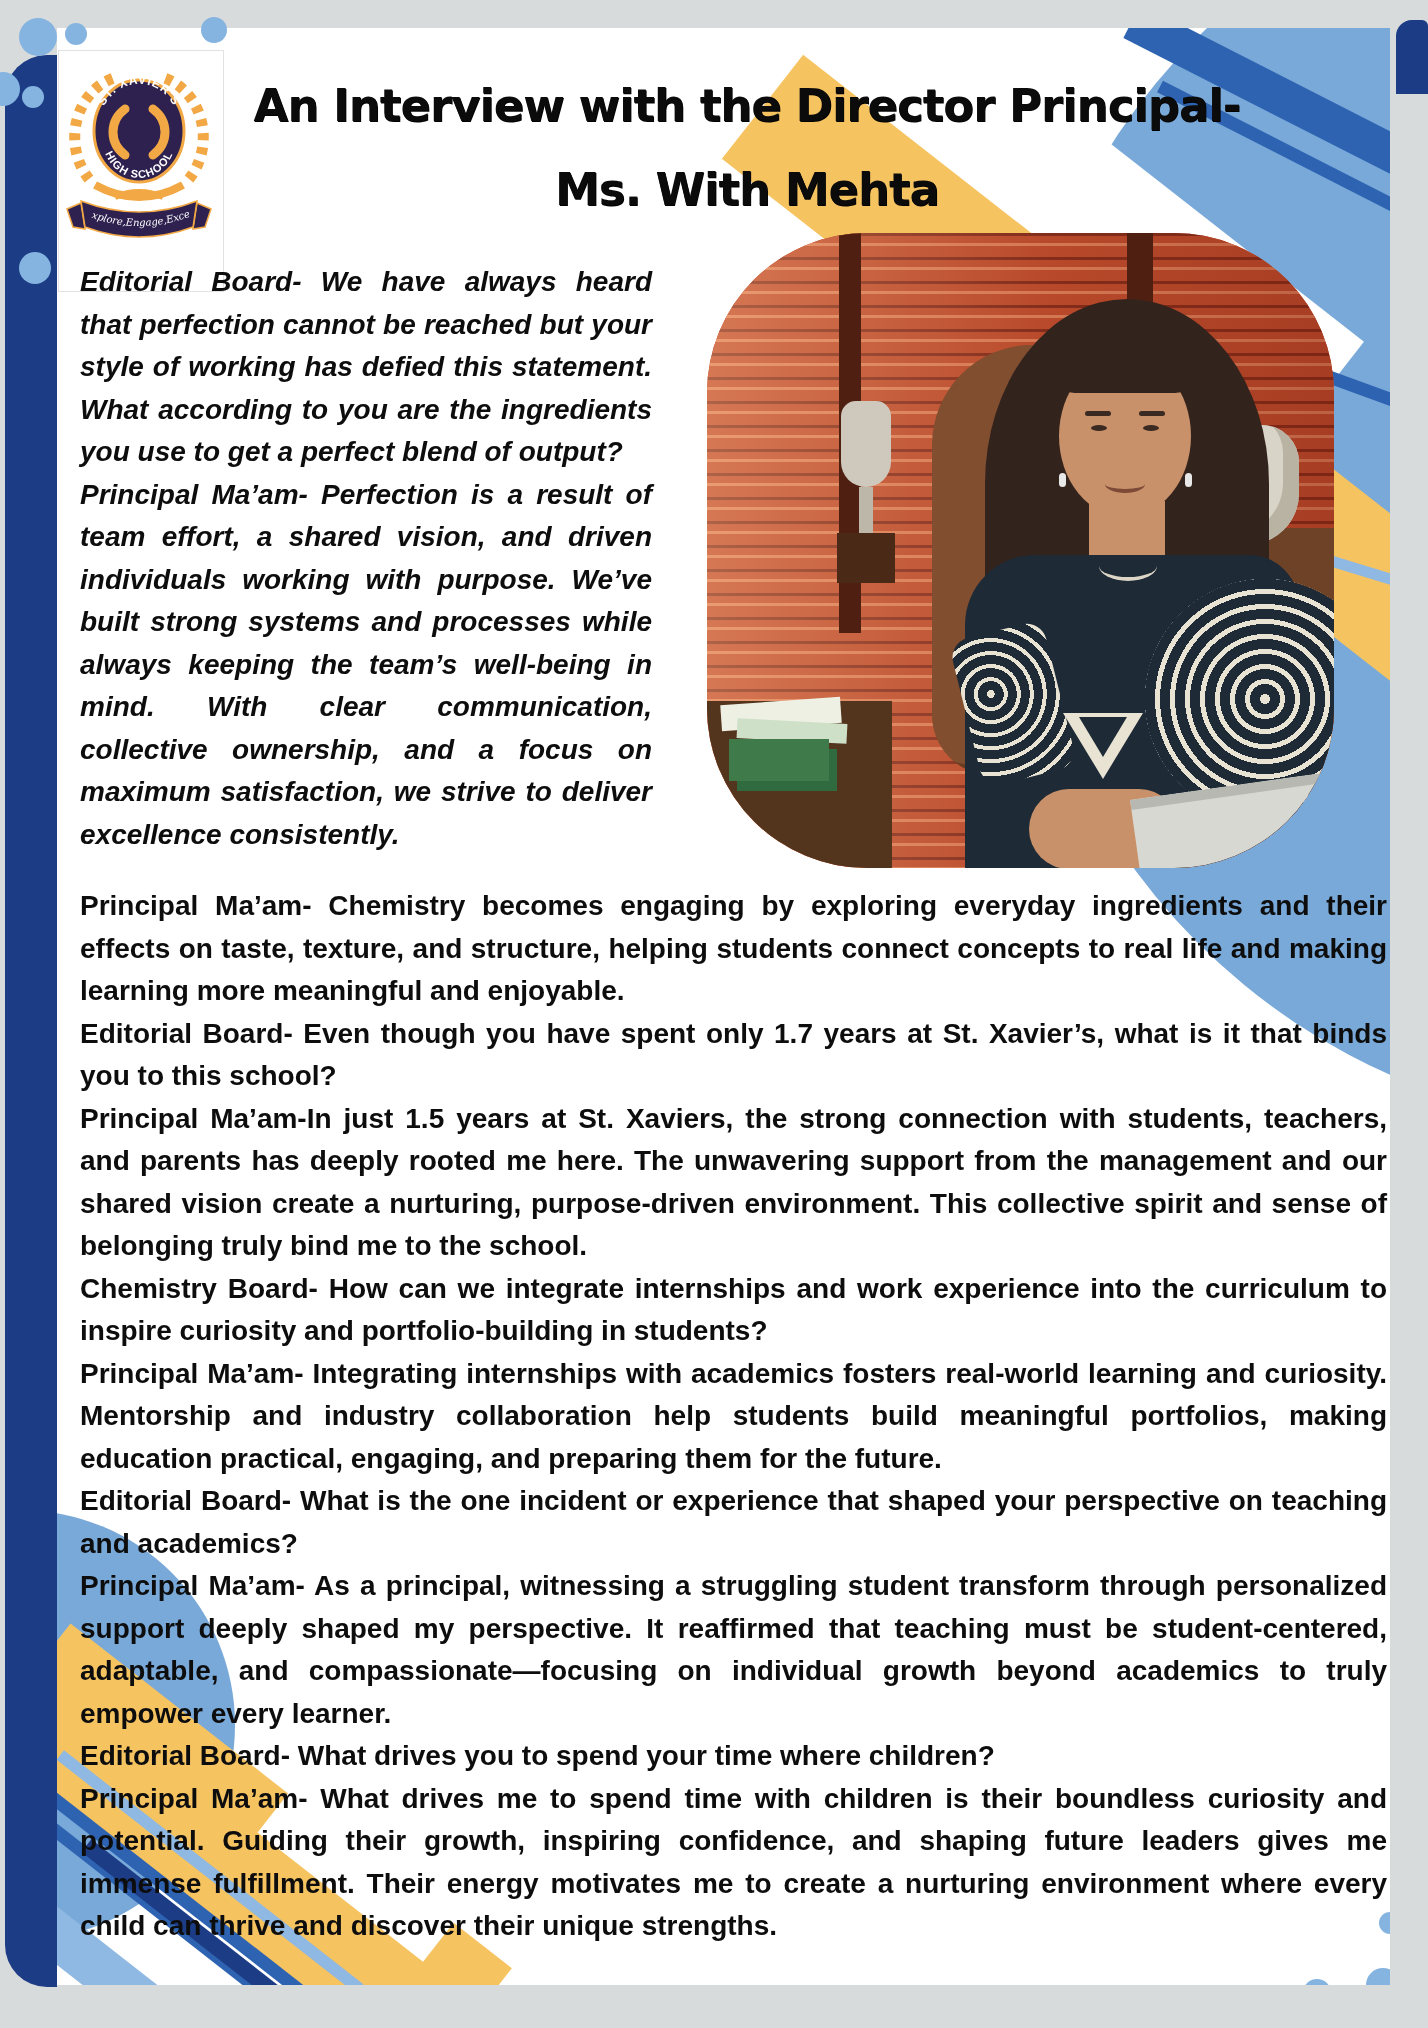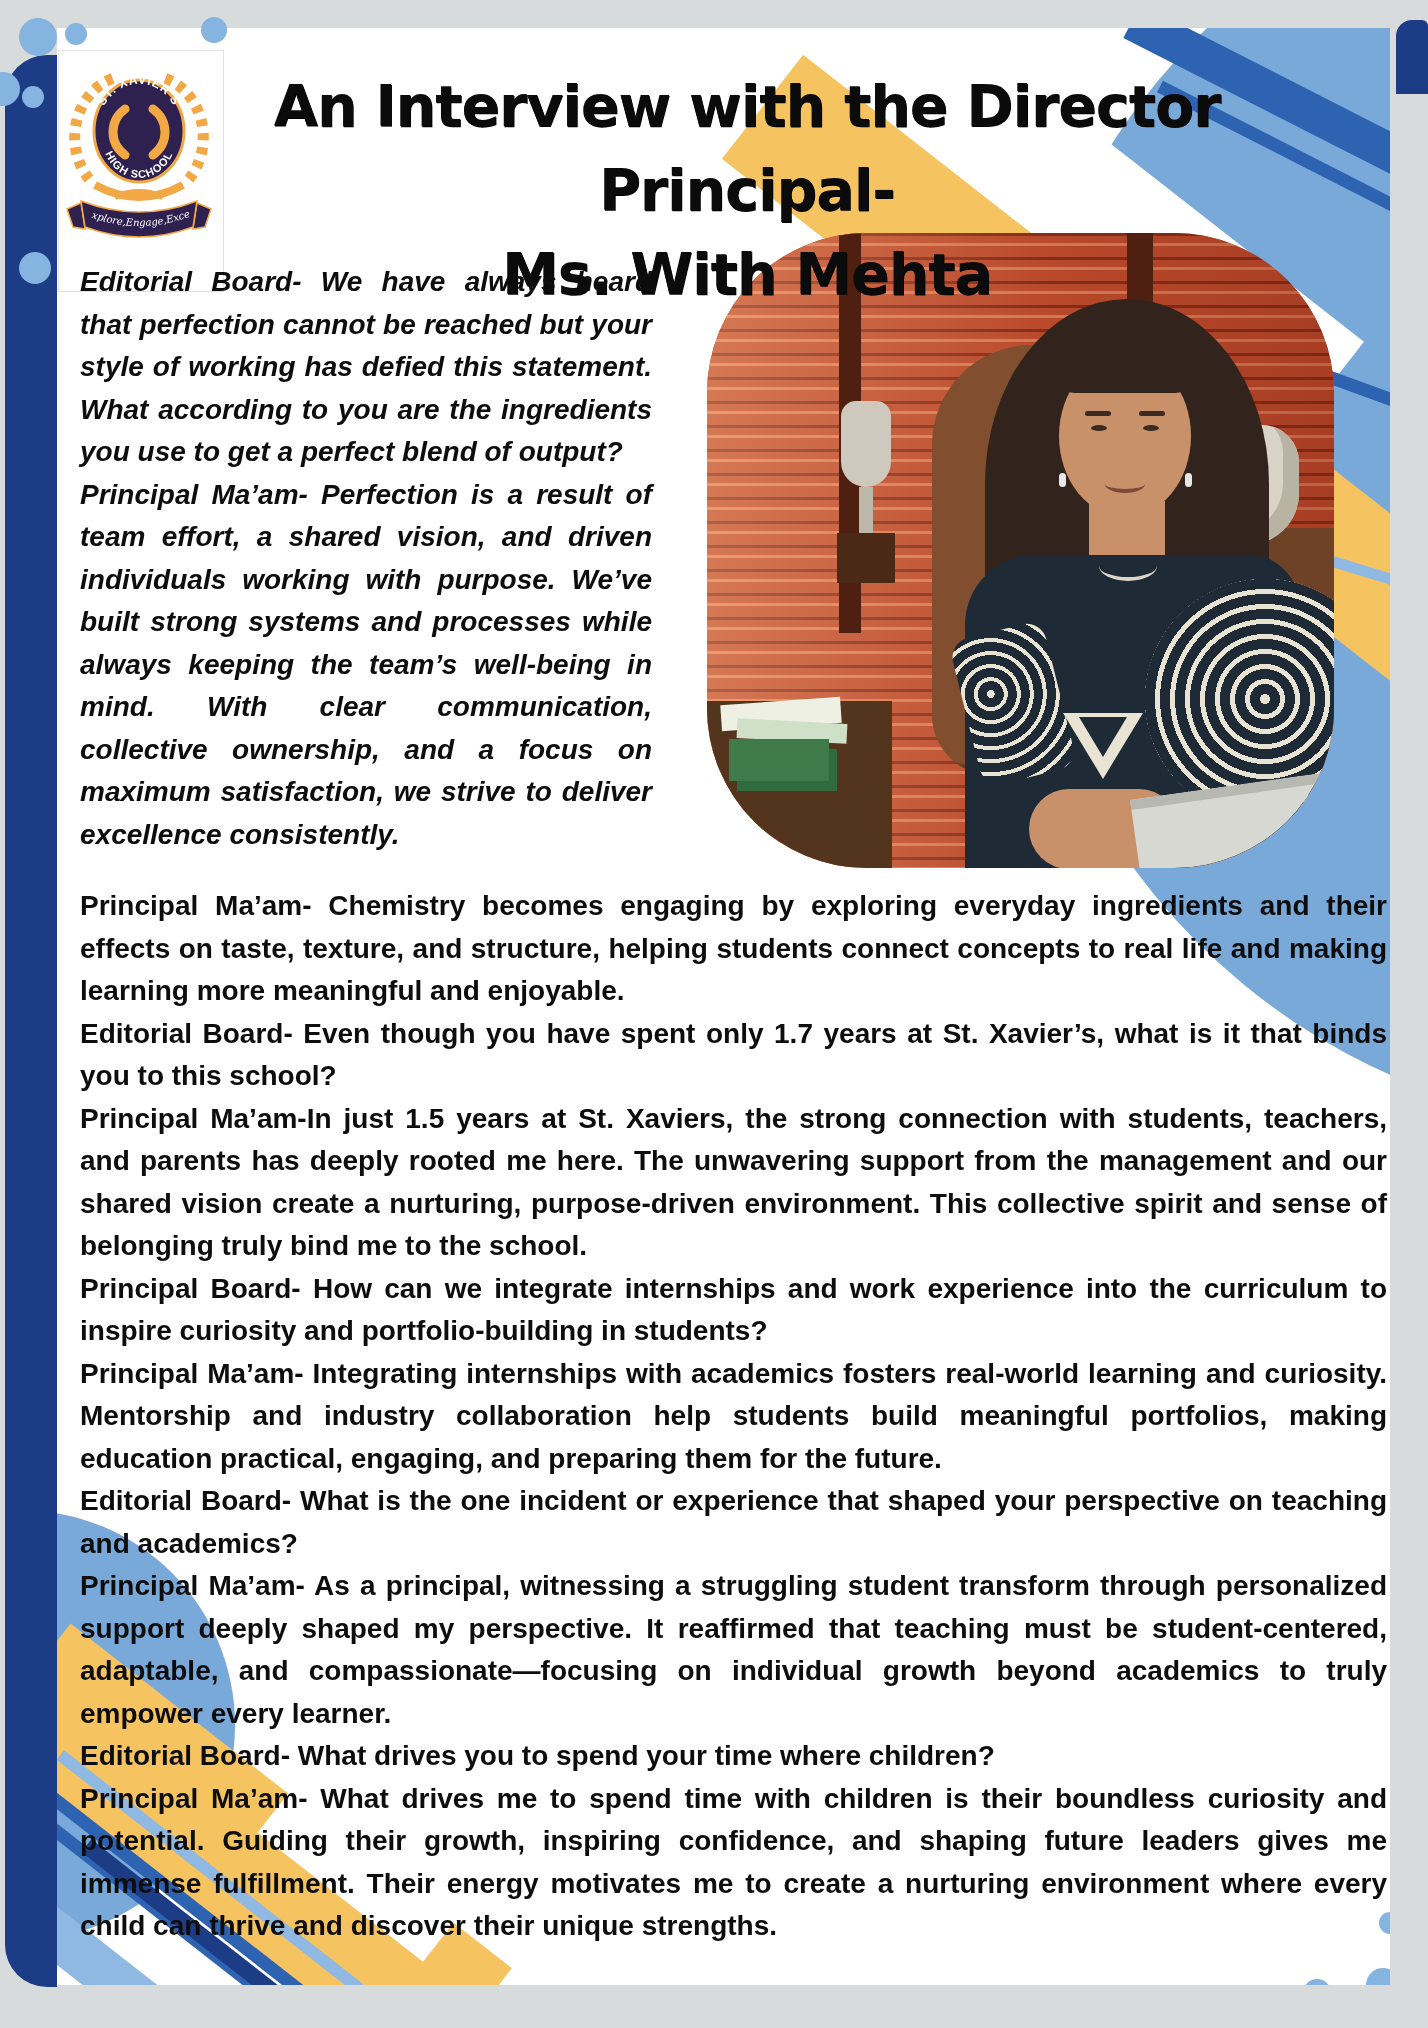--- a/index.html
+++ b/index.html
@@ -23,21 +23,21 @@
   .stripe-royal{background:#2e63b2;}
   .stripe-light{background:#8fb8e2;}
   .wedge{background:#ffffff;}
 
   
   .logo-box{position:absolute;left:1px;top:22px;width:164px;height:240px;background:#fff;border:1px solid #e2e2e2;z-index:5;}
 
   
   .title{position:absolute;left:60px;top:36px;width:1260px;text-align:center;z-index:6;
          font-family:"DejaVu Sans",sans-serif;font-weight:bold;color:#0b0b0b;
-         font-size:57px;line-height:84px;letter-spacing:-1px;
+         font-size:45px;line-height:84px;letter-spacing:-1px;
          text-shadow:0.6px 0.6px 0 #000;}
 
   
   .qa{position:absolute;z-index:6;color:#0d0d0d;font-weight:bold;
       font-size:28px;line-height:42.5px;text-align:justify;}
   .qa p{margin:0;}
   .qa-left{left:23px;top:233px;width:572px;font-style:italic;}
   .qa-main{left:23px;top:857px;width:1307px;}
 
   
@@ -191,21 +191,21 @@
       <div class="tri"></div>
       <div class="tri-in"></div>
       <div class="arm"></div>
       <div class="laptop"></div>
     </div>
 
     <div class="qa qa-main">
       <p>Principal Ma’am- Chemistry becomes engaging by exploring everyday ingredients and their effects on taste, texture, and structure, helping students connect concepts to real life and making learning more meaningful and enjoyable.</p>
       <p>Editorial Board- Even though you have spent only 1.7 years at St. Xavier’s, what is it that binds you to this school?</p>
       <p>Principal Ma’am-In just 1.5 years at St. Xaviers, the strong connection with students, teachers, and parents has deeply rooted me here. The unwavering support from the management and our shared vision create a nurturing, purpose-driven environment. This collective spirit and sense of belonging truly bind me to the school.</p>
-      <p>Principal Board- How can we integrate internships and work experience into the curriculum to inspire curiosity and portfolio-building in students?</p>
+      <p>Chemistry Board- How can we integrate internships and work experience into the curriculum to inspire curiosity and portfolio-building in students?</p>
       <p>Principal Ma’am- Integrating internships with academics fosters real-world learning and curiosity. Mentorship and industry collaboration help students build meaningful portfolios, making education practical, engaging, and preparing them for the future.</p>
       <p>Editorial Board- What is the one incident or experience that shaped your perspective on teaching and academics?</p>
       <p>Principal Ma’am- As a principal, witnessing a struggling student transform through personalized support deeply shaped my perspective. It reaffirmed that teaching must be student-centered, adaptable, and compassionate—focusing on individual growth beyond academics to truly empower every learner.</p>
       <p>Editorial Board- What drives you to spend your time where children?</p>
       <p>Principal Ma’am- What drives me to spend time with children is their boundless curiosity and potential. Guiding their growth, inspiring confidence, and shaping future leaders gives me immense fulfillment. Their energy motivates me to create a nurturing environment where every child can thrive and discover their unique strengths.</p>
     </div>
 
   </div>
 
   <div class="navy-bar"></div>

